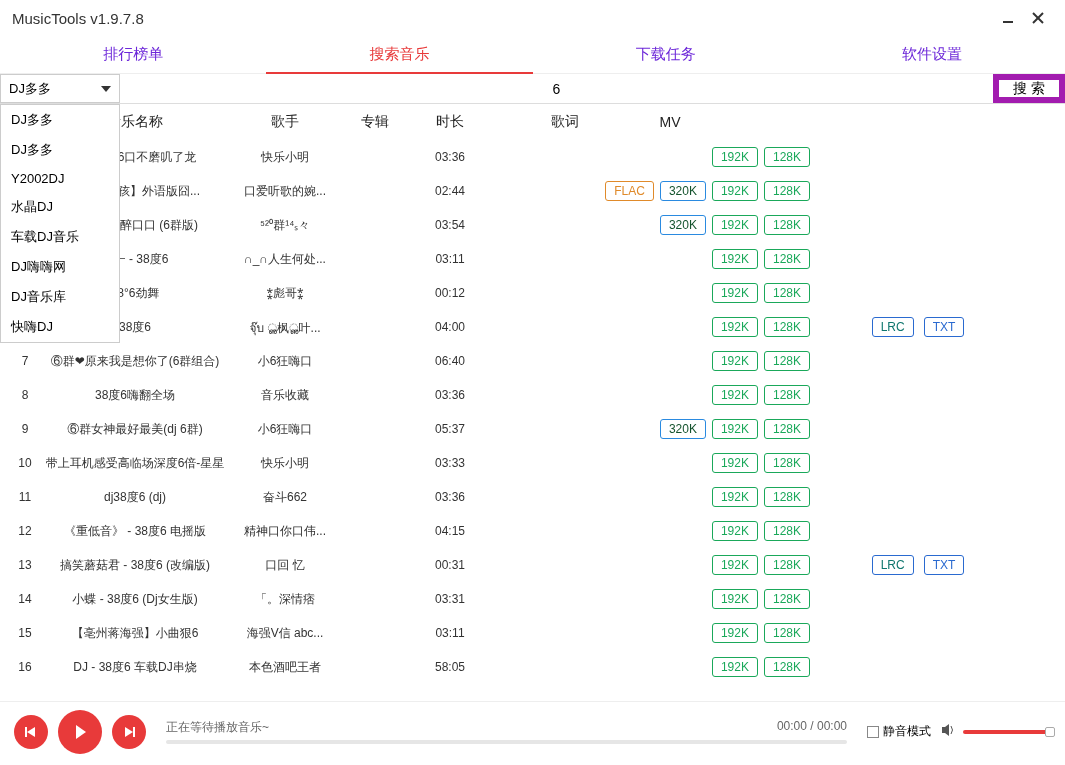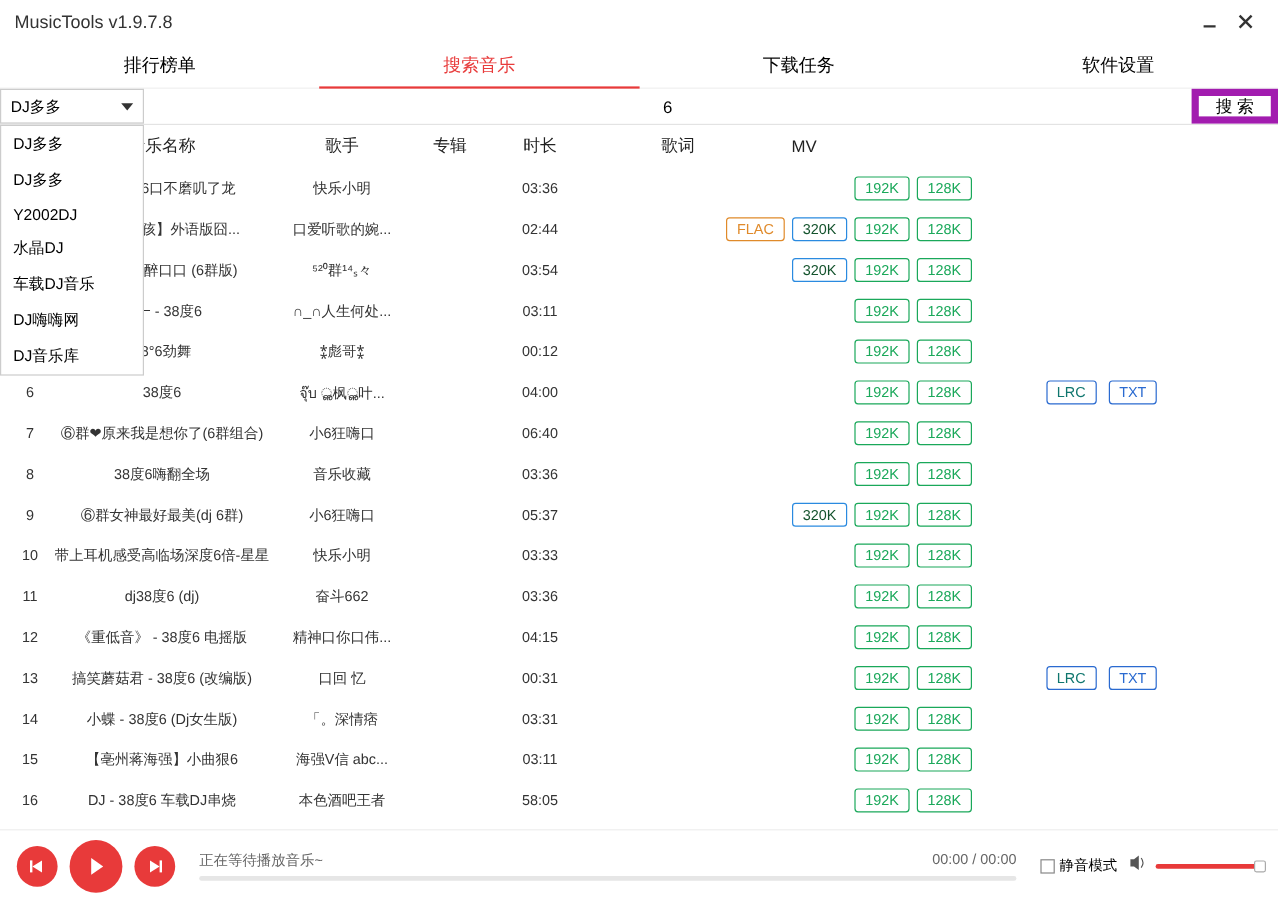--- a/index.html
+++ b/index.html
@@ -3,21 +3,21 @@
 <meta charset="utf-8">
 <style>
 * { margin: 0; padding: 0; box-sizing: border-box; font-family: "Microsoft YaHei", Arial, sans-serif; }
 body { background: #fff; width: 1065px; height: 765px; overflow: hidden; position: relative; }
 
 .titlebar { height: 36px; display: flex; align-items: center; padding: 0 12px; font-size: 15px; color: #333; }
 .titlebar-spacer { flex: 1; }
 .titlebar-btn { width: 30px; height: 30px; display: flex; align-items: center; justify-content: center; cursor: pointer; font-size: 16px; }
 
 .tabs { height: 38px; display: flex; border-bottom: 1px solid #eee; }
-.tab { flex: 1; display: flex; align-items: center; justify-content: center; cursor: pointer; font-size: 15px; color: #000000; position: relative; }
+.tab { flex: 1; display: flex; align-items: center; justify-content: center; cursor: pointer; font-size: 15px; color: #6d28d9; position: relative; }
 .tab.active { color: #e83a3a; }
 .tab.active::after { content: ""; position: absolute; bottom: -1px; left: 0; right: 0; height: 2px; background: #e83a3a; }
 
 .searchbar { height: 30px; display: flex; border-bottom: 1px solid #ddd; position: relative; }
 .source-select { width: 120px; height: 100%; border: 1px solid #ccc; display: flex; align-items: center; padding: 0 8px; cursor: pointer; font-size: 13px; justify-content: space-between; }
 .search-input { flex: 1; border: none; border-left: none; text-align: center; font-size: 14px; outline: none; }
 .search-btn { width: 72px; border: 6px solid #a21caf; background: #fff; cursor: pointer; font-size: 14px; }
 
 .dropdown { position: absolute; top: 104px; left: 0; width: 120px; background: #fff; border: 1px solid #ccc; z-index: 100; }
 .dropdown-item { padding: 6px 10px; font-size: 13px; cursor: pointer; }
@@ -44,21 +44,21 @@
 .badge-flac { color: #e08a2a; border-color: #e08a2a; }
 .badge-320 { color: #14532d; border-color: #2a8ae0; }
 .badge-192 { color: #1aa85a; border-color: #1aa85a; }
 .badge-128 { color: #1aa85a; border-color: #1aa85a; }
 .badge-lrc { color: #0f766e; border-color: #2a6ad0; }
 .badge-txt { color: #2a6ad0; border-color: #2a6ad0; }
 
 .quality-wrap { display: flex; justify-content: flex-end; padding-right: 30px; }
 .lyric-wrap { display: flex; justify-content: center; gap: 4px; }
 
-.player { position: absolute; bottom: 14px; left: 0; right: 0; height: 60px; border-top: 1px solid #eee; display: flex; align-items: center; padding: 0 14px; gap: 10px; }
+.player { position: absolute; bottom: 4px; left: 0; right: 0; height: 60px; border-top: 1px solid #eee; display: flex; align-items: center; padding: 0 14px; gap: 10px; }
 .play-btn { border-radius: 50%; background: #e83a3a; color: #fff; display: flex; align-items: center; justify-content: center; cursor: pointer; border: none; }
 .play-btn.sm { width: 34px; height: 34px; }
 .play-btn.lg { width: 44px; height: 44px; }
 .progress-area { flex: 1; display: flex; flex-direction: column; gap: 4px; padding: 0 10px; }
 .progress-text { font-size: 12px; color: #666; display: flex; justify-content: space-between; }
 .progress-bar { height: 4px; background: #e6e6e6; border-radius: 2px; position: relative; }
 .mute-area { display: flex; align-items: center; gap: 4px; font-size: 12px; }
 .mute-check { width: 12px; height: 12px; border: 1px solid #888; }
 .volume-area { display: flex; align-items: center; gap: 6px; width: 110px; }
 .volume-bar { flex: 1; height: 4px; background: #e83a3a; border-radius: 2px; position: relative; }
@@ -102,20 +102,21 @@
 </div>
 
 <div class="dropdown" id="dropdown">
     <div class="dropdown-item">DJ多多</div>
     <div class="dropdown-item">DJ多多</div>
     <div class="dropdown-item">Y2002DJ</div>
     <div class="dropdown-item">水晶DJ</div>
     <div class="dropdown-item">车载DJ音乐</div>
     <div class="dropdown-item">DJ嗨嗨网</div>
     <div class="dropdown-item">DJ音乐库</div>
+    <div class="dropdown-item">快嗨DJ</div>
   </div>
 
 <div class="table-header">
   <div class="col-num"></div>
   <div class="col-name">音乐名称</div>
   <div class="col-artist">歌手</div>
   <div class="col-album">专辑</div>
   <div class="col-duration">时长</div>
   <div class="col-lyric">歌词</div>
   <div class="col-mv">MV</div>

